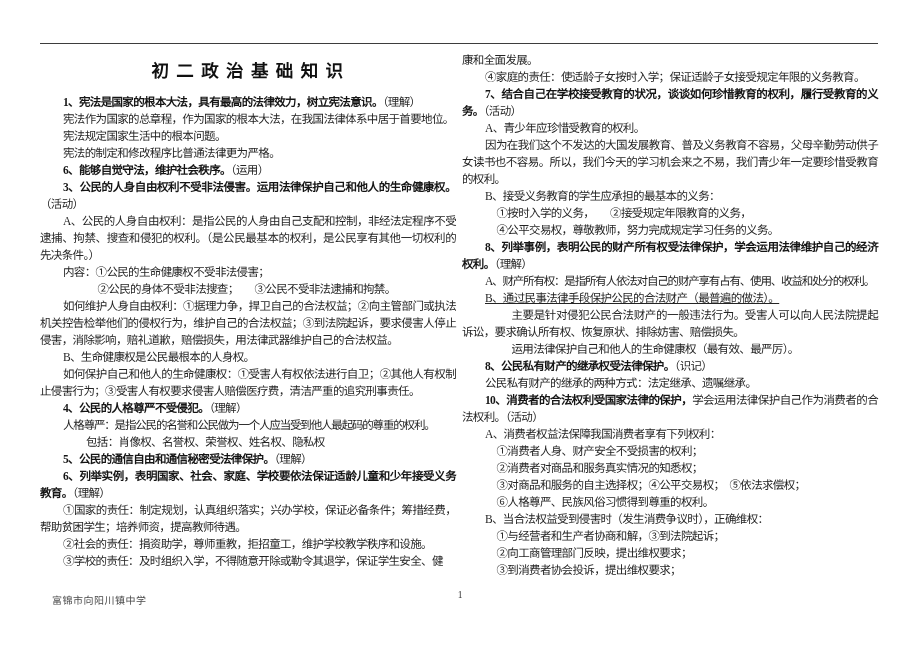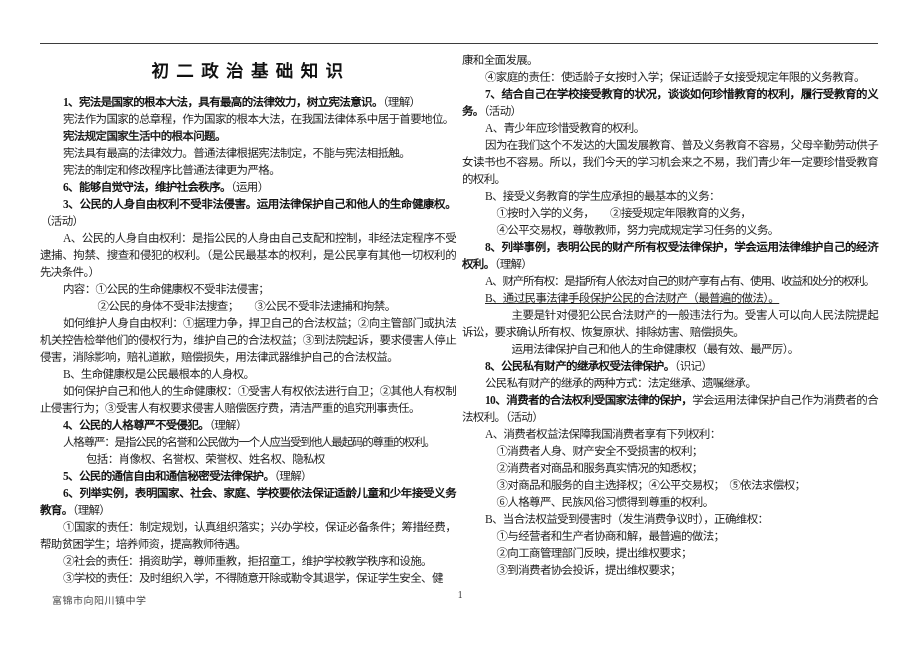--- a/index.html
+++ b/index.html
@@ -34,22 +34,21 @@
 <body>
 
 <div class="page">
   <div class="rule"></div>
 
   <div class="col col-left">
     <div class="doc-title">初 二 政 治 基 础 知 识</div>
     <div>
         <p class="para" style="text-indent: 2em;"><span class="b">1、宪法是国家的根本大法，具有最高的法律效力，树立宪法意识。</span><span>（理解）</span></p>
         <p class="para" style="text-indent: 2em;"><span>宪法作为国家的总章程，作为国家的根本大法，在我国法律体系中居于首要地位。</span></p>
-        <p class="para" style="text-indent: 2em; font-weight: bold;"><span>宪法规定国家生活中的根本问题。</span></p>
-        <p class="para" style="text-indent: 2em;"><span>宪法具有最高的法律效力。普通法律根据宪法制定，不能与宪法相抵触。</span></p>
+        <p class="para" style="text-indent: 2em;"><span>宪法规定国家生活中的根本问题。</span></p>
         <p class="para" style="text-indent: 2em;"><span>宪法的制定和修改程序比普通法律更为严格。</span></p>
         <p class="para" style="text-indent: 2em;"><span class="b">6、能够自觉守法，维护社会秩序。</span><span>（运用）</span></p>
         <p class="para" style="text-indent: 2em;"><span class="b">3、公民的人身自由权利不受非法侵害。运用法律保护自己和他人的生命健康权。</span><span>（活动）</span></p>
         <p class="para" style="text-indent: 2em;"><span>A、公民的人身自由权利：是指公民的人身由自己支配和控制，非经法定程序不受逮捕、拘禁、搜查和侵犯的权利。（是公民最基本的权利，是公民享有其他一切权利的先决条件。）</span></p>
         <p class="para" style="text-indent: 2em;"><span>内容：①公民的生命健康权不受非法侵害；</span></p>
         <p class="para" style="text-indent: 5em;"><span>②公民的身体不受非法搜查；　　③公民不受非法逮捕和拘禁。</span></p>
         <p class="para" style="text-indent: 2em;"><span>如何维护人身自由权利：①据理力争，捍卫自己的合法权益；②向主管部门或执法机关控告检举他们的侵权行为，维护自己的合法权益；③到法院起诉，要求侵害人停止侵害，消除影响，赔礼道歉，赔偿损失，用法律武器维护自己的合法权益。</span></p>
         <p class="para" style="text-indent: 2em;"><span>B、生命健康权是公民最根本的人身权。</span></p>
         <p class="para" style="text-indent: 2em; font-family: Liberation Serif, serif;"><span>如何保护自己和他人的生命健康权：①受害人有权依法进行自卫；②其他人有权制止侵害行为；③受害人有权要求侵害人赔偿医疗费，清洁严重的追究刑事责任。</span></p>
         <p class="para" style="text-indent: 2em;"><span class="b">4、公民的人格尊严不受侵犯。</span><span>（理解）</span></p>
@@ -80,21 +79,21 @@
         <p class="para" style="text-indent: 4.3em;"><span>运用法律保护自己和他人的生命健康权（最有效、最严厉）。</span></p>
         <p class="para" style="text-indent: 2em;"><span class="b">8、公民私有财产的继承权受法律保护。</span><span>（识记）</span></p>
         <p class="para" style="text-indent: 2em;"><span>公民私有财产的继承的两种方式：法定继承、遗嘱继承。</span></p>
         <p class="para" style="text-indent: 2em;"><span class="b">10、消费者的合法权利受国家法律的保护，</span><span>学会运用法律保护自己作为消费者的合法权利。（活动）</span></p>
         <p class="para" style="text-indent: 2em;"><span>A、消费者权益法保障我国消费者享有下列权利：</span></p>
         <p class="para" style="text-indent: 3em;"><span>①消费者人身、财产安全不受损害的权利；</span></p>
         <p class="para" style="text-indent: 3em;"><span>②消费者对商品和服务真实情况的知悉权；</span></p>
         <p class="para" style="text-indent: 3em;"><span>③对商品和服务的自主选择权；④公平交易权；　⑤依法求偿权；</span></p>
         <p class="para" style="text-indent: 3em;"><span>⑥人格尊严、民族风俗习惯得到尊重的权利。</span></p>
         <p class="para" style="text-indent: 2em;"><span>B、当合法权益受到侵害时（发生消费争议时），正确维权：</span></p>
-        <p class="para" style="text-indent: 3em;"><span>①与经营者和生产者协商和解，最普遍的做法；</span></p>
+        <p class="para" style="text-indent: 3em;"><span>①与经营者和生产者协商和解，③到法院起诉；</span></p>
         <p class="para" style="text-indent: 3em;"><span>②向工商管理部门反映，提出维权要求；</span></p>
         <p class="para" style="text-indent: 3em;"><span>③到消费者协会投诉，提出维权要求；</span></p>
       </div>
   </div>
 
   <div class="footer-school">富锦市向阳川镇中学</div>
   <div class="footer-page">1</div>
 </div>
 
 </body></html>

